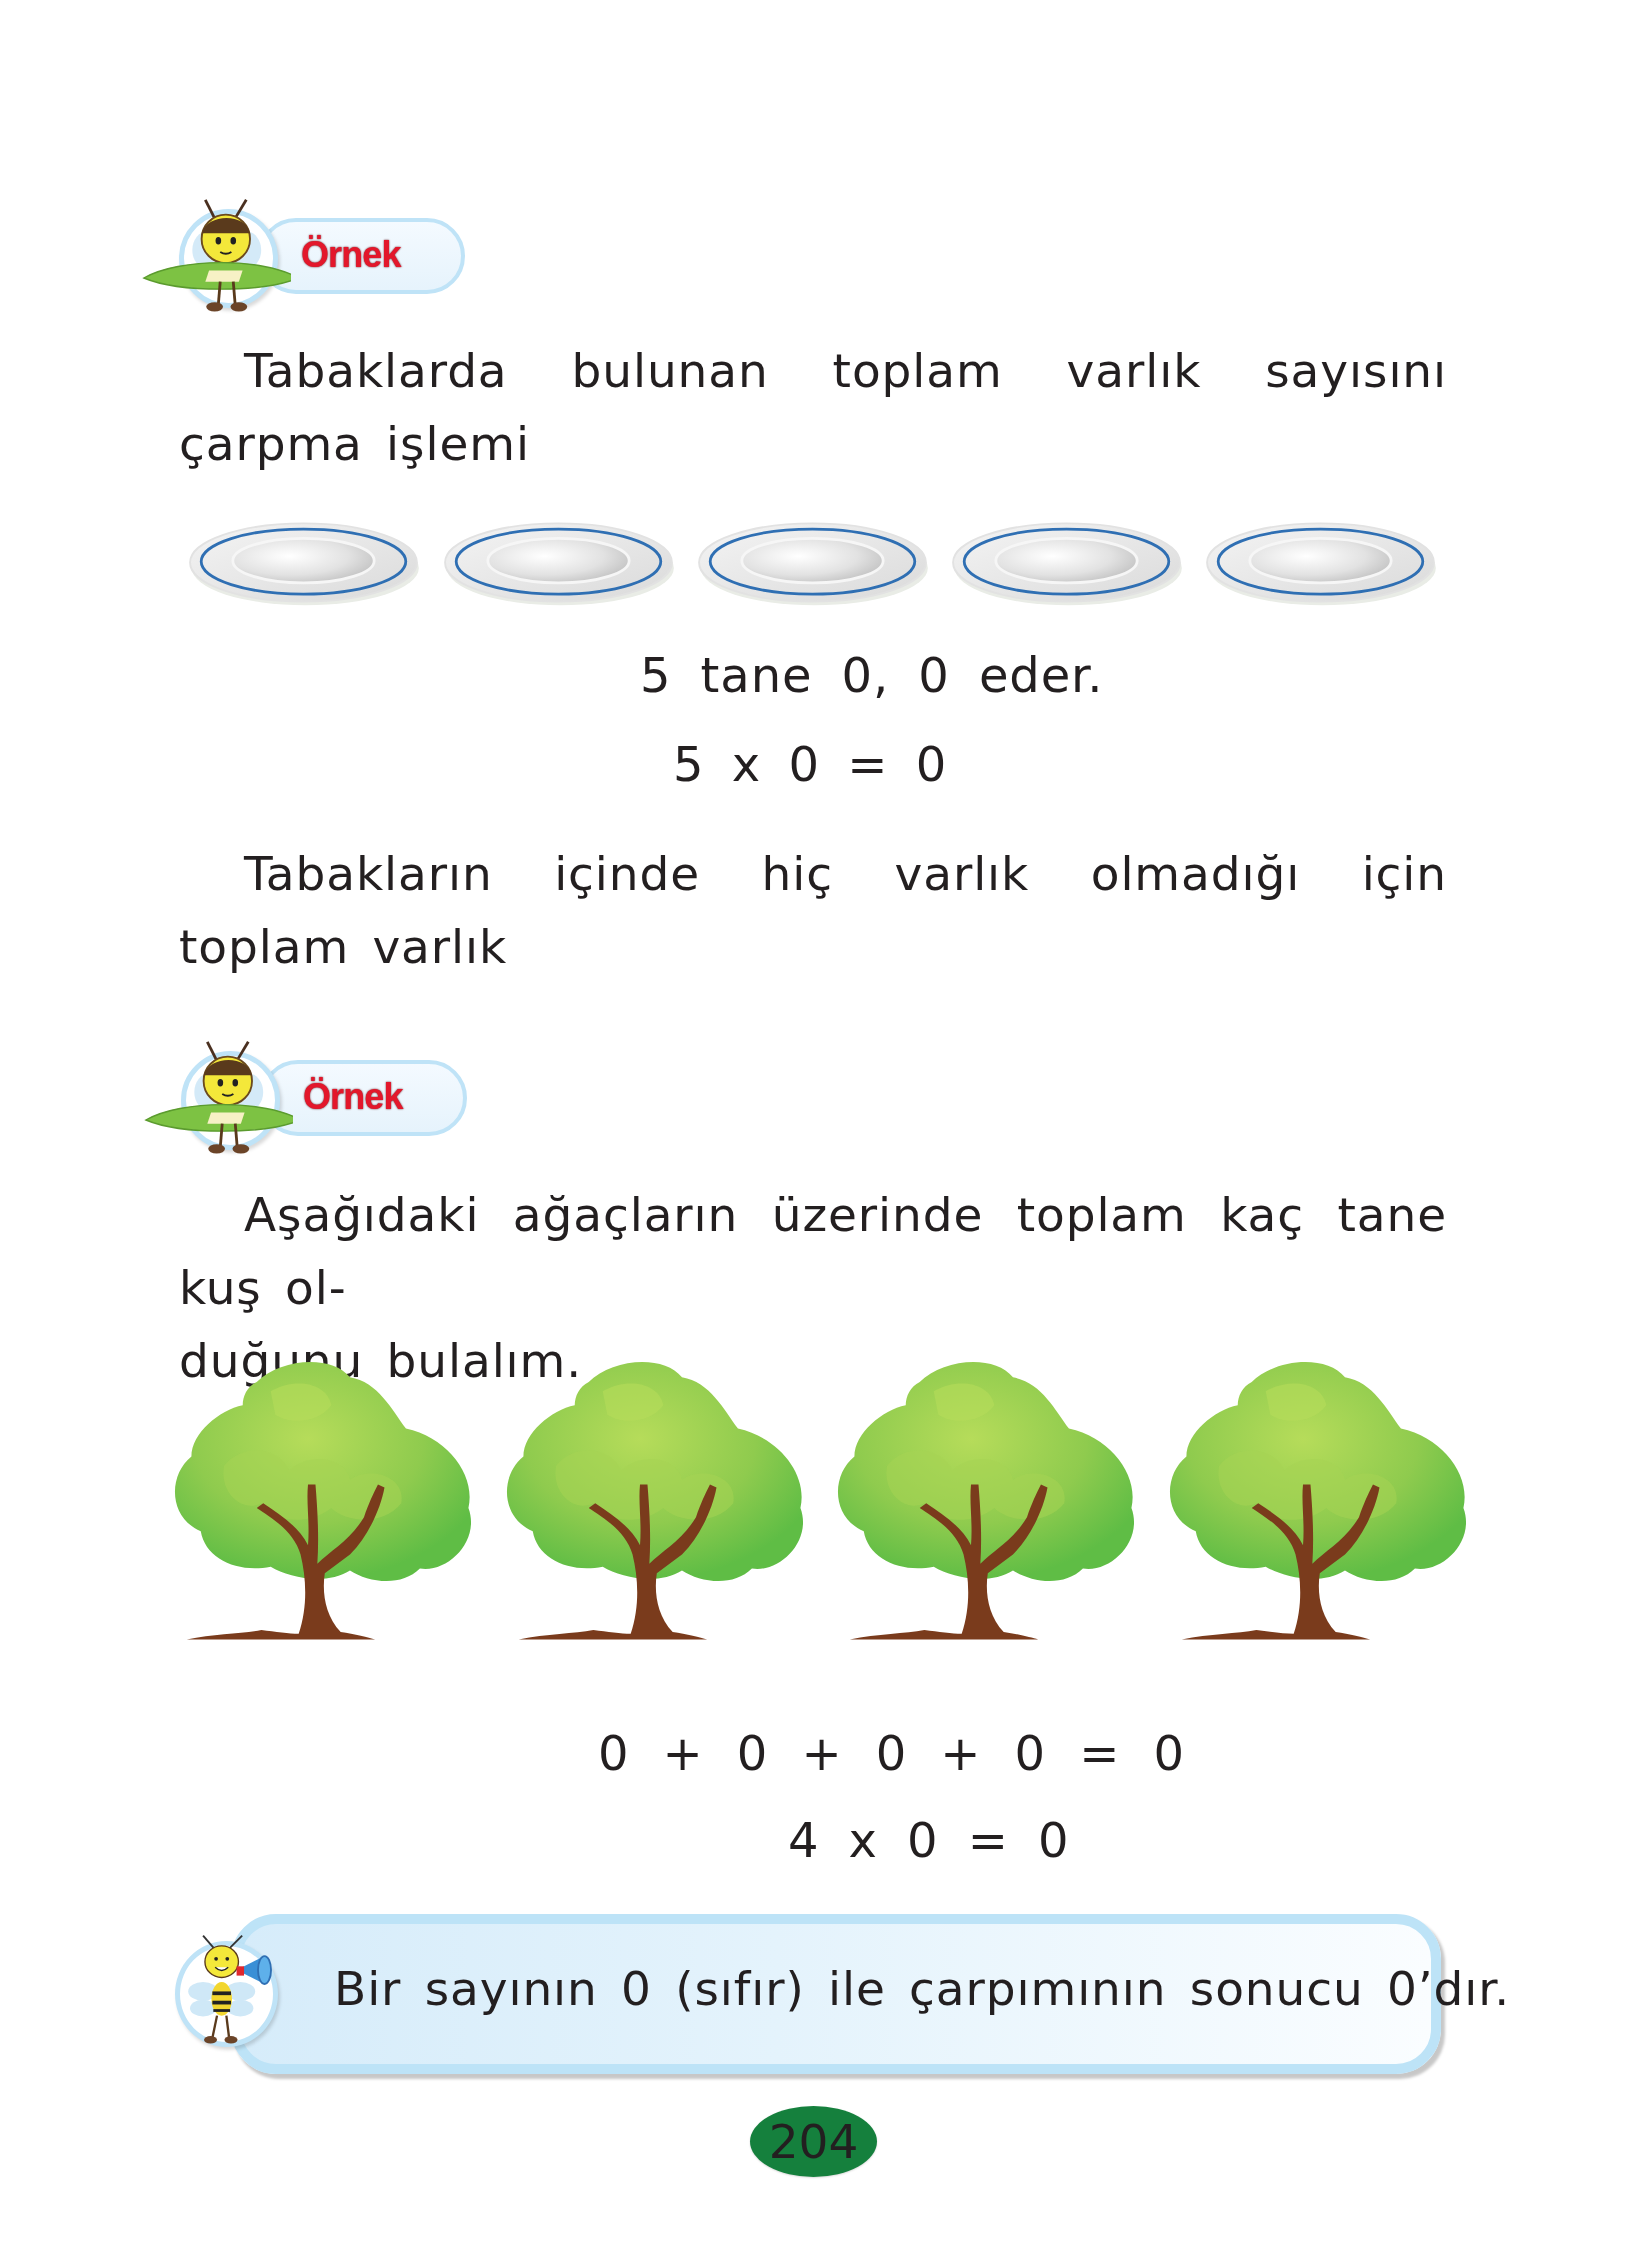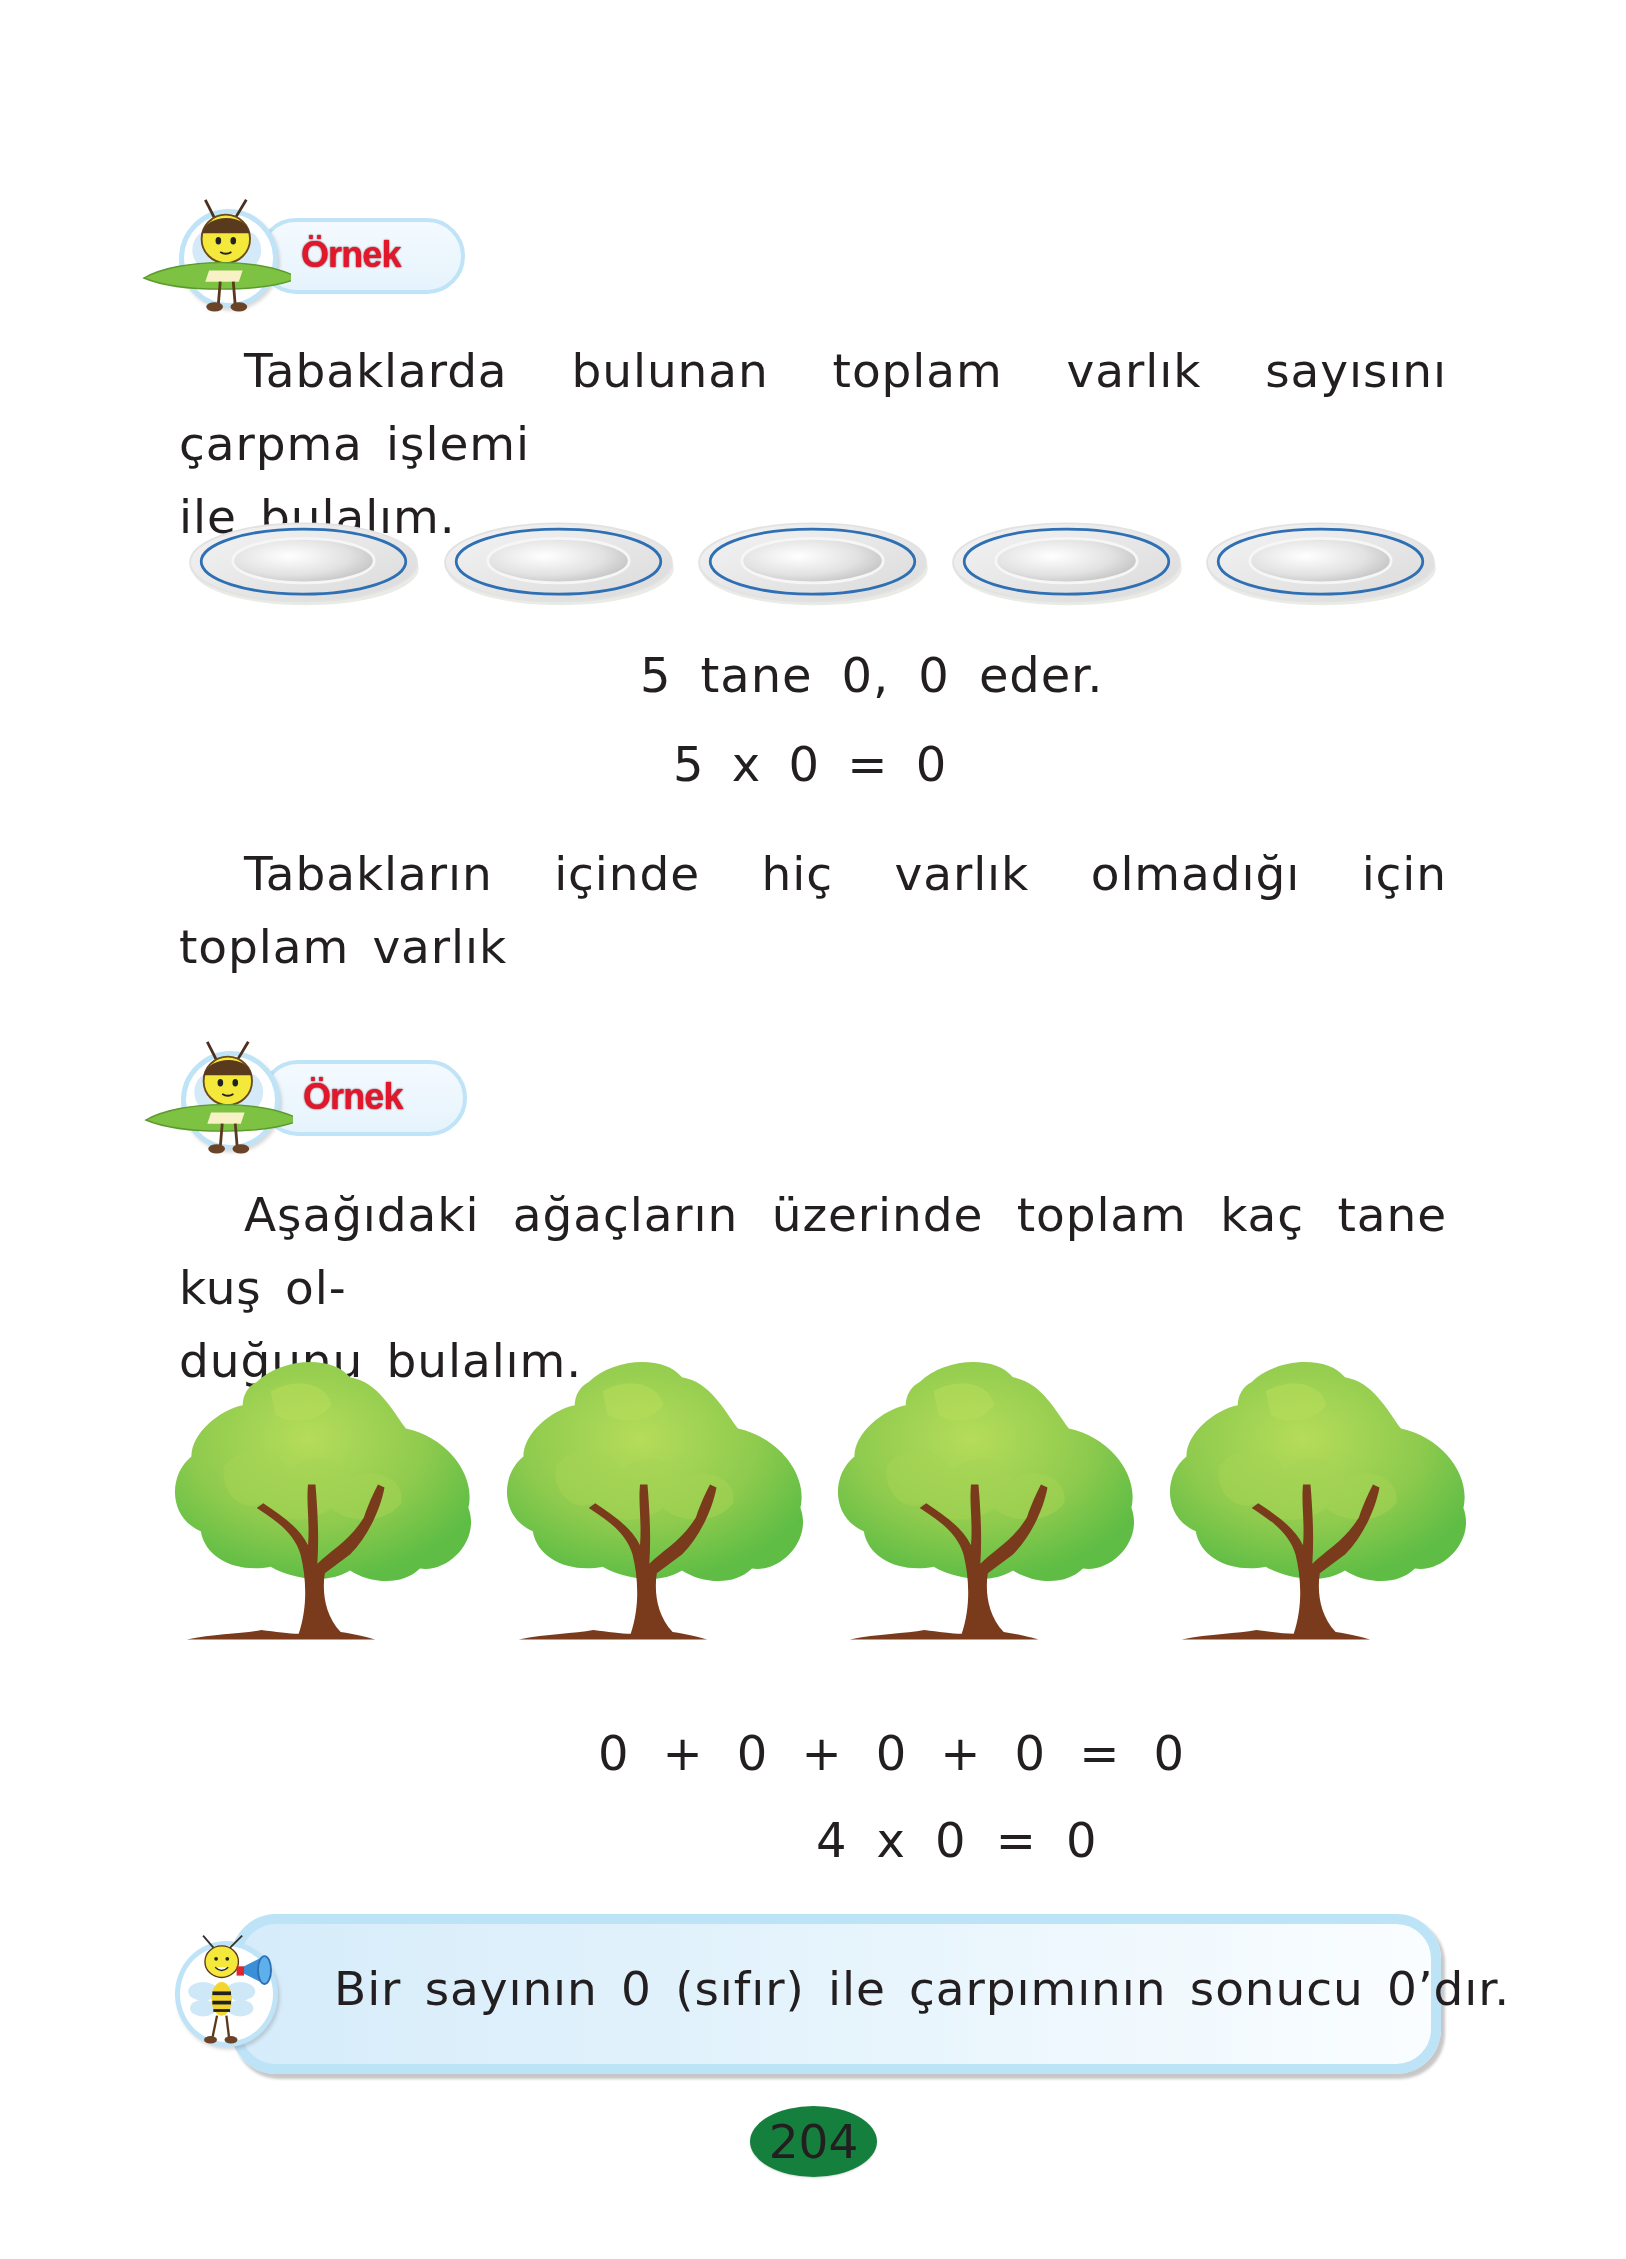--- a/index.html
+++ b/index.html
@@ -99,21 +99,20 @@
     <path d="M72 84 L108 84 L104 96 L68 96 Z" fill="#f7f1c5"></path>
     <line x1="84" y1="96" x2="82" y2="120" stroke="#5a3a1c" stroke-width="3"></line>
     <line x1="98" y1="96" x2="100" y2="120" stroke="#5a3a1c" stroke-width="3"></line>
     <ellipse cx="78" cy="123" rx="9" ry="5" fill="#6b4428"></ellipse>
     <ellipse cx="104" cy="123" rx="9" ry="5" fill="#6b4428"></ellipse>
   </svg>
 </div>
 
 <div class="para" style="top:334px;">
   <span class="indent"></span><span>Tabaklarda bulunan toplam varlık sayısını çarpma işlemi</span><br>
-  <span>ile bulalım.</span>
 </div>
 
 <div>
   <svg class="plate" style="left:186px" viewBox="0 0 252 100">
       <use href="#plateSym"></use>
     </svg>
   <svg class="plate" style="left:441px" viewBox="0 0 252 100">
       <use href="#plateSym"></use>
     </svg>
   <svg class="plate" style="left:695px" viewBox="0 0 252 100">
@@ -172,21 +171,21 @@
     </svg>
   <svg class="tree" style="left:831px" viewBox="0 0 330 312">
       <use href="#treeSym"></use>
     </svg>
   <svg class="tree" style="left:1163px" viewBox="0 0 330 312">
       <use href="#treeSym"></use>
     </svg>
 </div>
 
 <div class="eq" style="left:598px; top:1725px; word-spacing:17px;">0 + 0 + 0 + 0 = 0</div>
-<div class="eq" style="left:816px; top:1812px; word-spacing:13px;">4 x 0 = 0</div>
+<div class="eq" style="left:788px; top:1812px; word-spacing:13px;">4 x 0 = 0</div>
 
 <div class="rulebox"></div>
 <div class="rule-circle"></div>
 <svg class="abs" style="left:175px; top:1930px;" width="112" height="121" viewBox="0 0 120 130">
   <line x1="42" y1="20" x2="30" y2="6" stroke="#333" stroke-width="2"></line>
   <line x1="58" y1="20" x2="72" y2="6" stroke="#333" stroke-width="2"></line>
   <ellipse cx="30" cy="66" rx="16" ry="10" fill="#cfe8f7"></ellipse>
   <ellipse cx="70" cy="66" rx="16" ry="10" fill="#cfe8f7"></ellipse>
   <ellipse cx="30" cy="84" rx="14" ry="9" fill="#cfe8f7"></ellipse>
   <ellipse cx="70" cy="84" rx="14" ry="9" fill="#cfe8f7"></ellipse>

